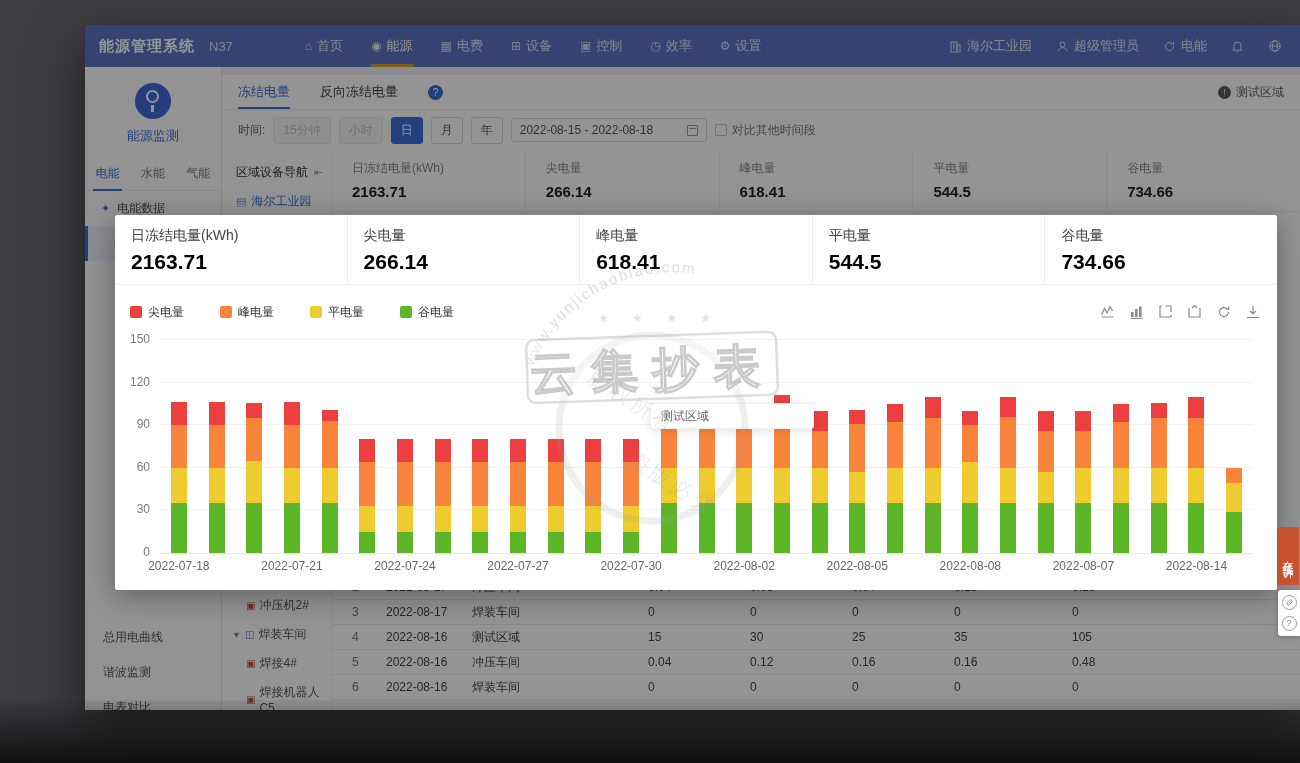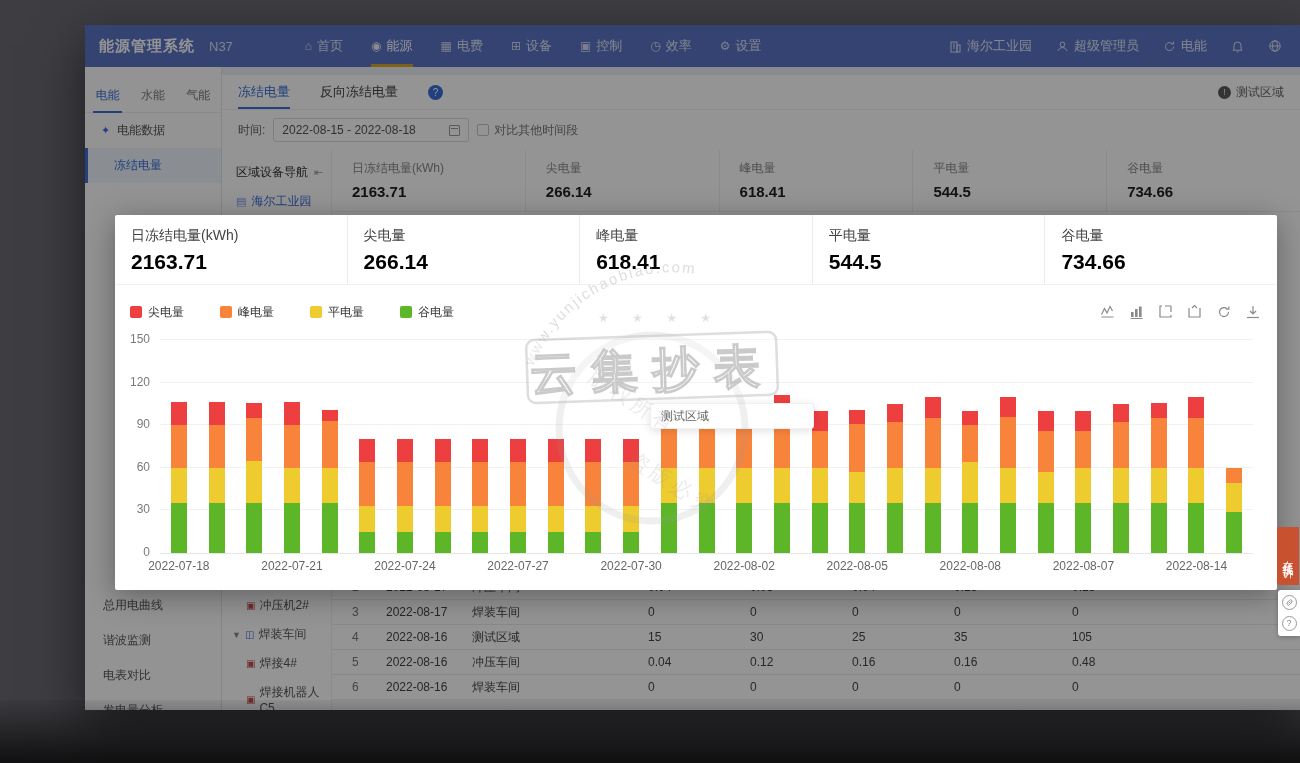--- a/index.html
+++ b/index.html
@@ -30,21 +30,21 @@
   .monitor .circle .bulb { position:absolute; left:11px; top:7px; width:13px; height:13px; border:2px solid #fff; border-radius:50%; }
   .monitor .circle .stem { position:absolute; left:16px; top:22px; width:3px; height:7px; background:#fff; }
   .monitor .mlabel { color:#3a6fd8; font-size:13px; margin-top:8px; }
   .side-tabs { display:flex; margin-top:12px; border-bottom:1px solid #ececec; }
   .side-tab { flex:1; text-align:center; padding:8px 0; color:#777; font-size:12px; position:relative; cursor:pointer; }
   .side-tab.active { color:#3a6fd8; }
   .side-tab.active:after { content:""; position:absolute; left:8px; right:8px; bottom:-1px; height:2px; background:#3a6fd8; }
   .side-item { display:flex; align-items:center; gap:7px; padding:9px 0 9px 16px; color:#555; font-size:12px; cursor:pointer; }
   .side-item .sicon { color:#3a6fd8; font-size:11px; }
   .side-item.active { background:#eef3fc; color:#3a6fd8; border-left:3px solid #3a6fd8; padding-left:26px; }
-  .side-bottom { position:absolute; top:521px; left:0; right:0; }
+  .side-bottom { position:absolute; top:553px; left:0; right:0; }
   .side-bottom .side-item { padding:9px 0 9px 18px; }
 
   
   .card { position:absolute; left:137px; top:50px; right:0; bottom:0; background:#fff; }
   .tabs-row { height:35px; border-bottom:1px solid #efefef; display:flex; align-items:center; padding:0 16px; }
   .ptab { font-size:13px; color:#444; margin-right:30px; height:100%; display:flex; align-items:center; position:relative; cursor:pointer; }
   .ptab.active { color:#3a6fd8; }
   .ptab.active:after { content:""; position:absolute; left:0; right:0; bottom:0; height:2px; background:#3a6fd8; }
   .help-circle { width:15px; height:15px; border-radius:50%; background:#3a6fd8; color:#fff; font-size:10px; text-align:center; line-height:15px; cursor:pointer; }
   .annotation { margin-left:auto; display:flex; align-items:center; gap:5px; color:#666; font-size:12px; cursor:pointer; }
@@ -206,20 +206,27 @@
               <circle cx="7" cy="7" r="5.2" fill="none" stroke="#dfe5f6"></circle>
               <ellipse cx="7" cy="7" rx="2.4" ry="5.2" fill="none" stroke="#dfe5f6"></ellipse>
               <path d="M1.8 7h10.4" stroke="#dfe5f6"></path>
             </svg>
           </span>
       </div>
     </div>
   </header>
 
   <aside class="sidebar">
+    <div class="monitor">
+      <div class="circle">
+          <span class="bulb"></span>
+          <span class="stem"></span>
+        </div>
+      <div class="mlabel">能源监测</div>
+    </div>
     <div class="side-tabs" id="side-tabs">
         <div class="side-tab active">电能</div>
         <div class="side-tab">水能</div>
         <div class="side-tab">气能</div>
       </div>
     <div class="side-item">
       <span class="sicon">✦</span>
       <span>电能数据</span>
     </div>
     <div class="side-item active">
@@ -239,20 +246,27 @@
       <div class="ptab">反向冻结电量</div>
       <div class="help-circle">?</div>
       <div class="annotation">
         <span class="abadge">!</span>
         <span>测试区域</span>
       </div>
     </div>
 
     <div class="filter-row">
       <span class="flabel">时间:</span>
+      <span id="gran-btns" style="display:flex;gap:8px;">
+          <div class="gbtn disabled">15分钟</div>
+          <div class="gbtn disabled">小时</div>
+          <div class="gbtn active">日</div>
+          <div class="gbtn">月</div>
+          <div class="gbtn">年</div>
+        </span>
       <div class="datebox">
         <span>2022-08-15  -  2022-08-18</span>
         <span class="calicon"></span>
       </div>
       <div class="chk">
         <span class="chkbox"></span>
         <span>对比其他时间段</span>
       </div>
     </div>
 

